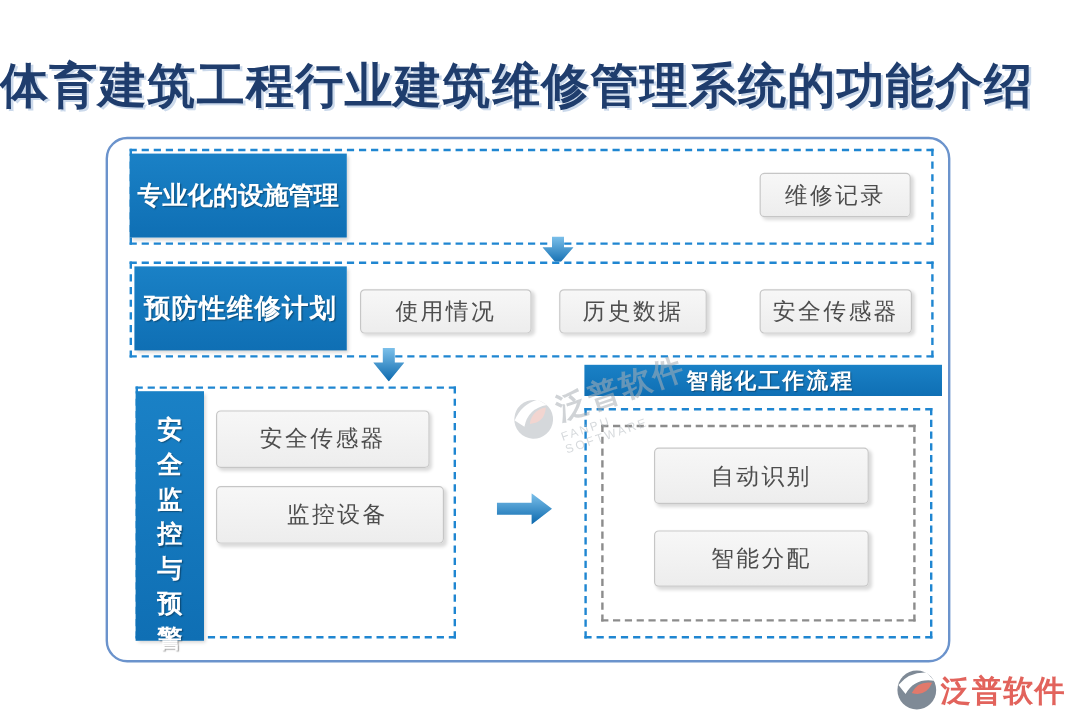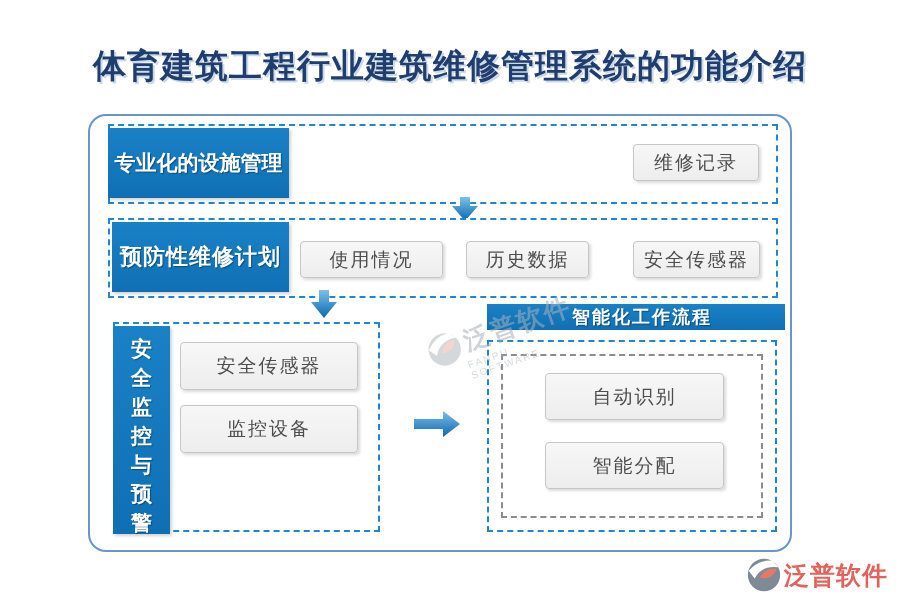--- a/index.html
+++ b/index.html
@@ -2,23 +2,23 @@
 <html><head>
 <meta charset="utf-8">
 <style>
   html,body{margin:0;padding:0;background:#ffffff;}
   #stage{
     position:relative;width:900px;height:600px;background:#ffffff;overflow:hidden;
     font-family:"Liberation Sans","DejaVu Sans",sans-serif;
   }
   
   .page-title{
-    position:absolute;left:0;top:44px;width:900px;text-align:center;
+    position:absolute;left:0;top:44px;width:900px;text-align:left;
     font-family:"Liberation Serif","DejaVu Serif",serif;
-    font-size:33px;font-weight:bold;color:#1f3d6d;letter-spacing:1px;
+    font-size:40px;font-weight:bold;color:#1f3d6d;letter-spacing:1px;
     text-shadow:2px 2px 0 rgba(140,170,210,0.45);
   }
   
   .outer{
     position:absolute;left:88px;top:114px;width:700px;height:434px;
     border:2px solid #6b93cc;border-radius:18px;background:transparent;
   }
   
   .dash-box{position:absolute;border:2px dashed #1f86d1;background:#ffffff;}
   .dash-row1{left:108px;top:124px;width:666px;height:76px;}
@@ -33,21 +33,21 @@
   .blue-label{
     position:absolute;background:linear-gradient(180deg,#1a81c6,#0f6fb4);
     color:#ffffff;font-weight:bold;display:flex;align-items:center;justify-content:center;
     text-shadow:1px 1px 1px rgba(0,0,0,0.35);
     box-shadow:2px 2px 3px rgba(0,0,0,0.18);
   }
   .label-row1{left:-2px;top:2px;width:181px;height:70px;font-size:21px;}
   .label-row2{left:2px;top:2px;width:177px;height:70px;font-size:22px;letter-spacing:1px;}
   .label-safety{
     left:-2px;top:2px;width:57px;height:208px;font-size:21px;line-height:29px;
-    align-items:flex-start;padding-top:8px;box-sizing:border-box;
+    align-items:flex-start;padding-top:20px;box-sizing:border-box;font-family:Liberation Mono, monospace;
   }
   .label-safety .vtext{display:block;width:1.15em;margin:0 auto;word-break:break-all;text-align:center;}
   .wf-header{
     position:absolute;left:487px;top:304px;width:286px;height:26px;
     background:linear-gradient(180deg,#1a81c6,#0f6fb4);color:#ffffff;font-weight:bold;
     font-size:18px;display:flex;align-items:center;justify-content:center;
     text-shadow:1px 1px 1px rgba(0,0,0,0.35);letter-spacing:2px;padding-left:12px;
   }
   
   .feat{
@@ -118,21 +118,21 @@
     </defs>
     <polygon points="8,0 18,0 18,12 26,12 13,28 0,12 8,12" fill="url(#g2)"></polygon>
   </svg>
 
   <div class="dash-box dash-safety">
     <div class="blue-label label-safety">
       <span class="vtext">安全监控与预警</span>
     </div>
   </div>
   <div class="feat" style="left:180px;top:342px;width:176px;height:46px;">安全传感器</div>
-  <div class="feat" style="left:180px;top:405px;width:176px;height:46px;">监控设备</div>
+  <div class="feat" style="left:180px;top:405px;width:176px;height:46px;padding-left:12px;">监控设备</div>
 
   <svg class="arrow" style="left:414px;top:411px;" width="46" height="26" viewBox="0 0 46 26">
     <defs>
       <linearGradient id="g3" x1="0" y1="0" x2="0" y2="1">
         <stop offset="0" stop-color="#7cc0ea"></stop>
           <stop offset="1" stop-color="#0b68ad"></stop>
       </linearGradient>
     </defs>
     <polygon points="0,8 29,8 29,0 46,13 29,26 29,18 0,18" fill="url(#g3)"></polygon>
   </svg>

